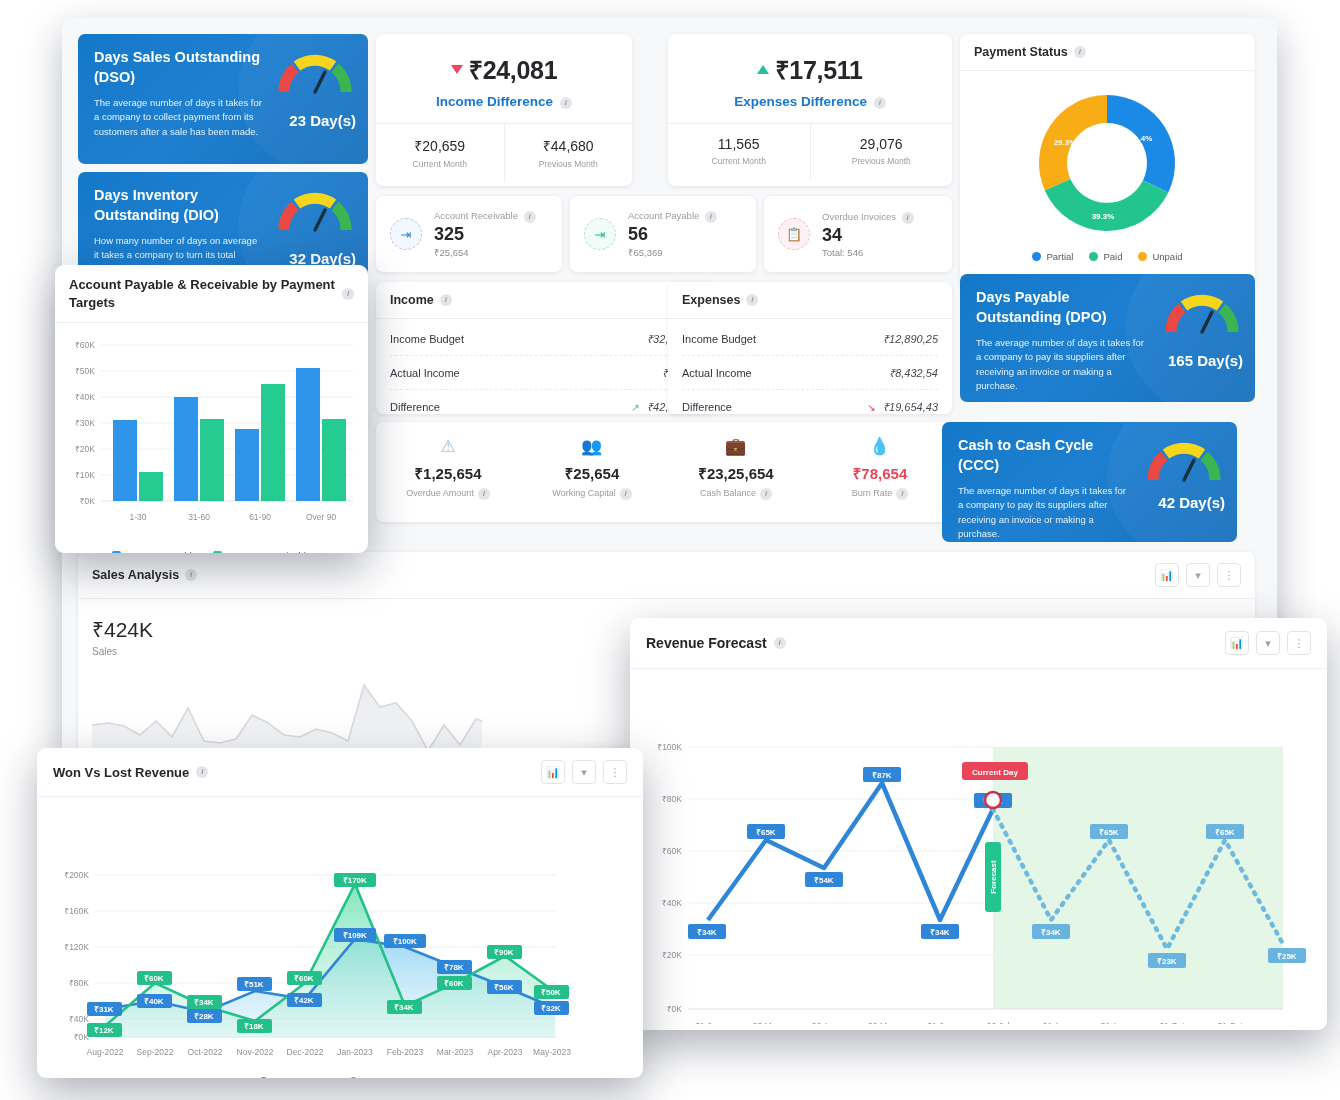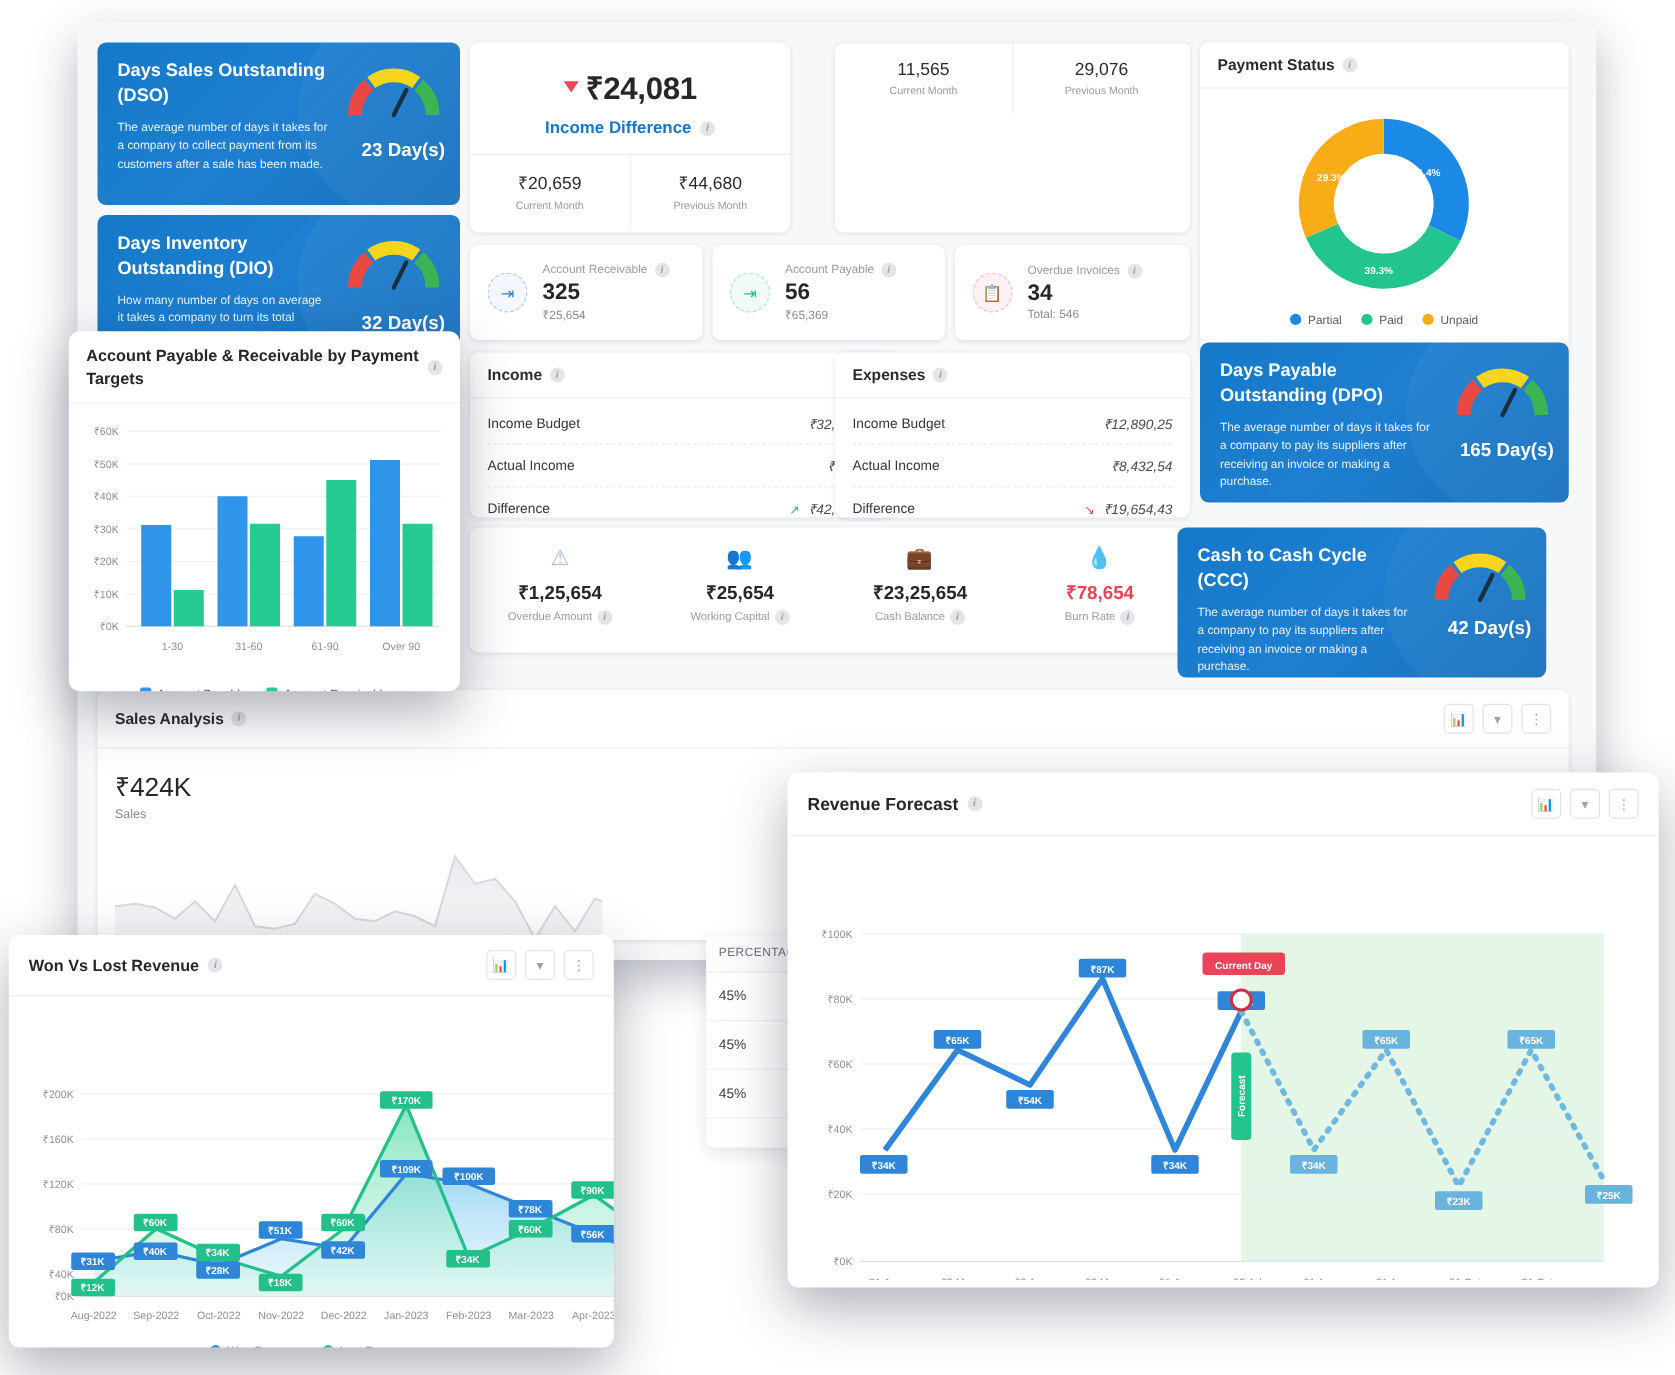--- a/index.html
+++ b/index.html
@@ -182,20 +182,29 @@
           <div class="df-l">Current Month</div>
         </div>
         <div>
           <div class="df-v">₹44,680</div>
           <div class="df-l">Previous Month</div>
         </div>
       </div>
     </div>
 
     <div class="card diff-card" style="left:606px;top:16px;width:284px;height:152px;">
+      <div class="diff-top">
+        <div class="diff-amount">
+          <span class="tri up"></span><span>₹17,511</span>
+        </div>
+        <div class="diff-label">
+          <span>Expenses Difference</span>
+          <span class="info-i" style="display:inline-block;vertical-align:1px;margin-left:3px;">i</span>
+        </div>
+      </div>
       <div class="diff-foot">
         <div>
           <div class="df-v">11,565</div>
           <div class="df-l">Current Month</div>
         </div>
         <div>
           <div class="df-v">29,076</div>
           <div class="df-l">Previous Month</div>
         </div>
       </div>
@@ -546,21 +555,21 @@
         <text class="ax" x="310" y="360" text-anchor="middle">01 Jun</text>
         <text class="ax" x="368" y="360" text-anchor="middle">02 Jul</text>
         <text class="ax" x="426" y="360" text-anchor="middle">01 Aug</text>
         <text class="ax" x="484" y="360" text-anchor="middle">31 Aug</text>
         <text class="ax" x="542" y="360" text-anchor="middle">01 Oct</text>
         <text class="ax" x="600" y="360" text-anchor="middle">31 Oct</text>
       </svg>
     </div>
   </div>
 
-  <div class="float" style="left:7px;top:748px;width:484px;height:330px;">
+  <div class="float" style="left:37px;top:748px;width:606px;height:330px;">
     <div class="float-head" style="padding:12px 16px;">
       <div class="float-title" style="font-size:13px;">
         <span>Won Vs Lost Revenue</span>
         <span class="info-i">i</span>
       </div>
       <div class="tools">
         <div class="tool-btn">📊</div>
         <div class="tool-btn">▾</div>
         <div class="tool-btn">⋮</div>
       </div>

